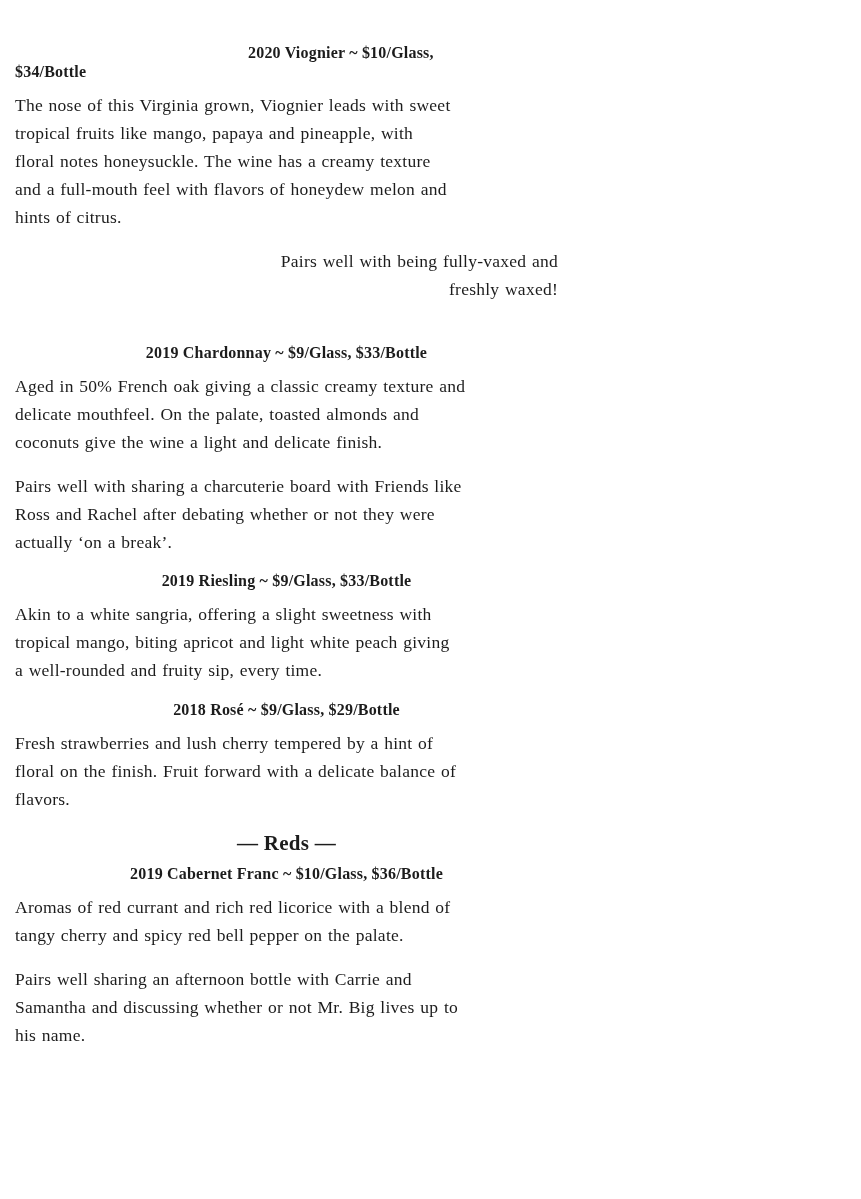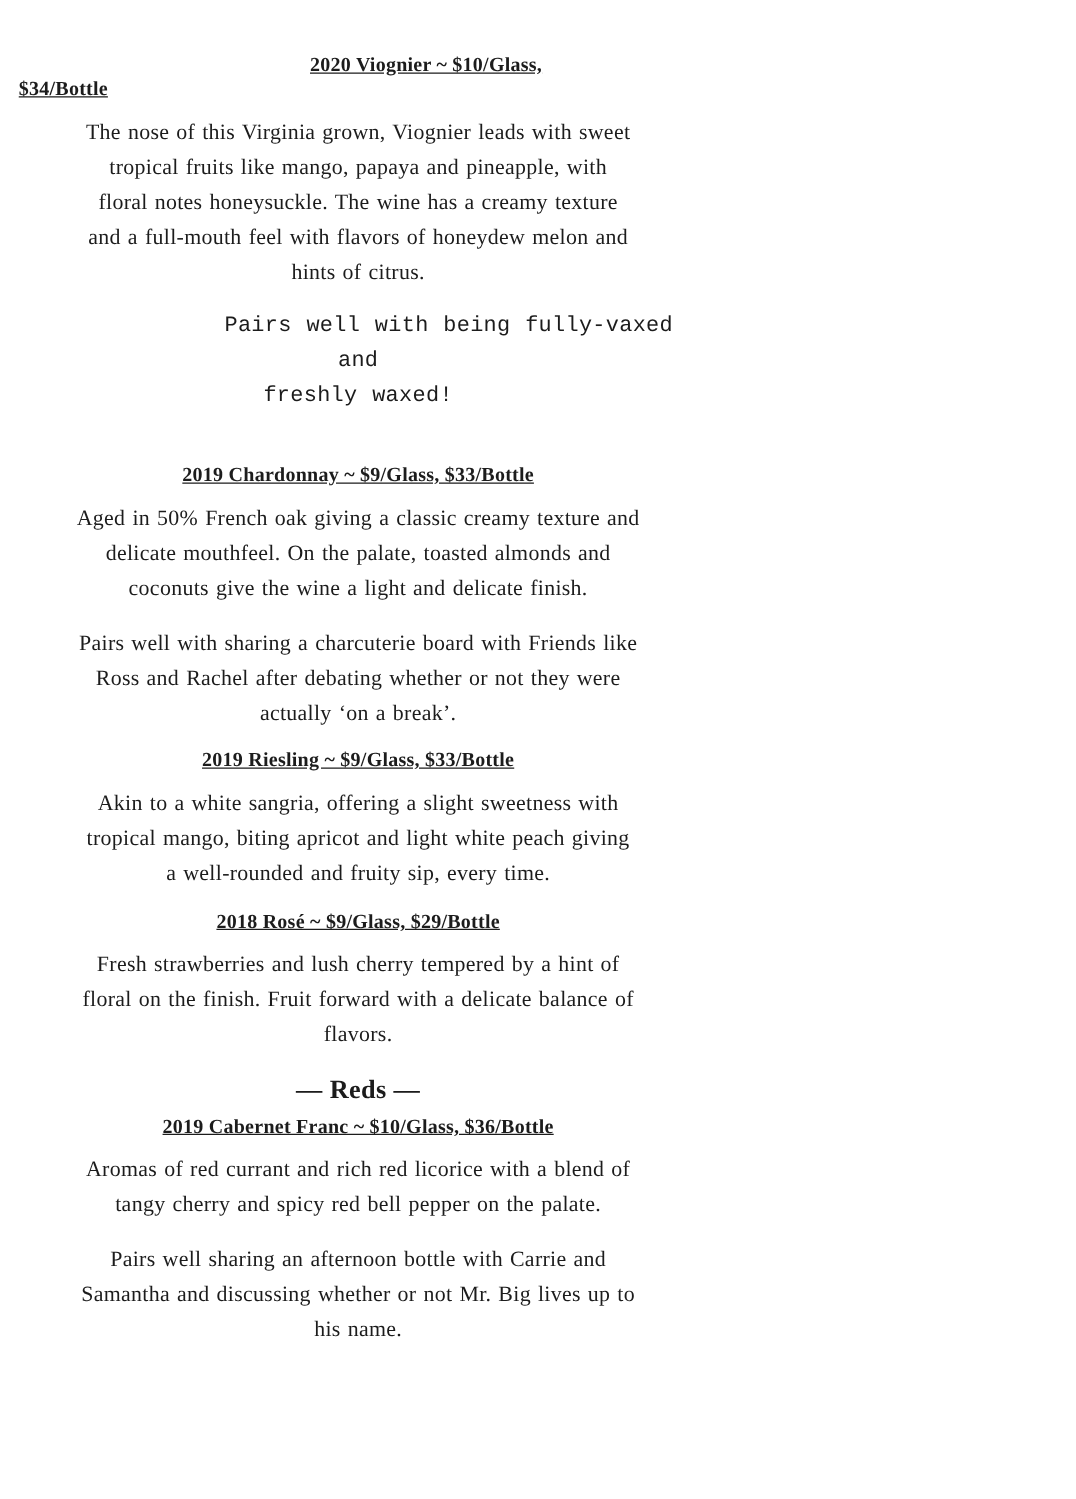--- a/index.html
+++ b/index.html
@@ -22,41 +22,39 @@
   .lines {
     white-space: pre-line;
   }
   .wine-title {
     font-size: 16px;
     line-height: 19px;
     font-weight: 700;
     text-align: center;
     letter-spacing: 0.2px;
     margin: 0 0 10px 0;
-    text-decoration: underline;
   }
   .indent-title {
     text-align: left;
     text-indent: 233px;
   }
   .desc, .pairing {
     font-size: 17.5px;
     line-height: 28px;
-    text-align: center;
+    text-align: left;
     letter-spacing: 0.25px;
     word-spacing: 1px;
     margin: 0 0 16px 0;
   }
   .pairing {
     margin-bottom: 15px;
   }
   .indent-pairing {
-    text-align: center;
+    text-align: right;
     text-indent: 145px;
-    font-family: Liberation Mono, monospace;
   }
   .section-gap {
     margin-bottom: 40px;
   }
   .reds-header {
     font-size: 21px;
     line-height: 32px;
     font-weight: 700;
     text-align: center;
     letter-spacing: 0.3px;

